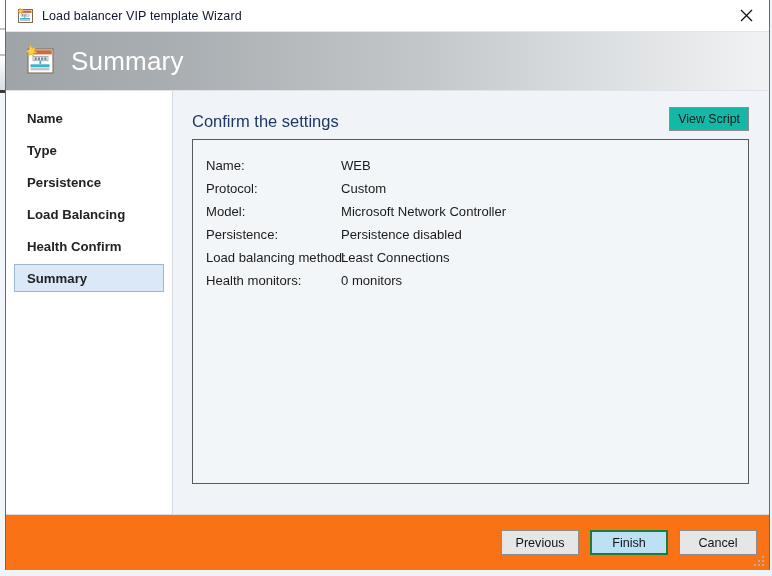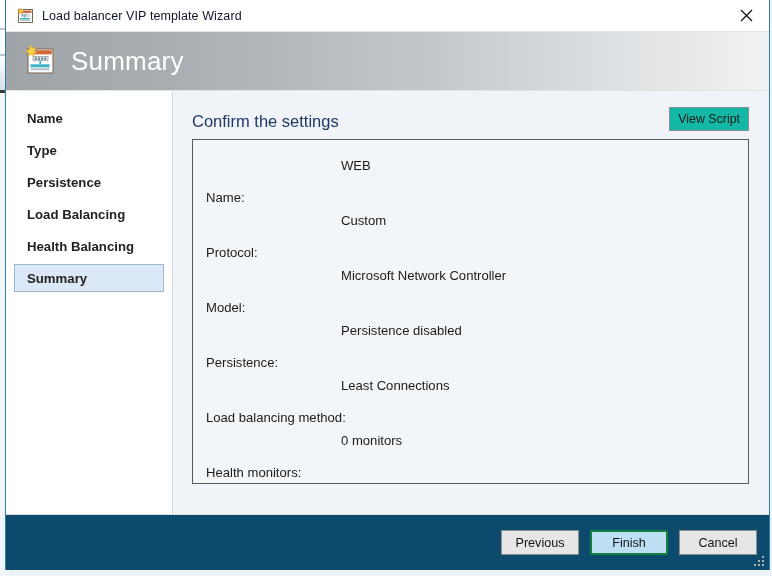--- a/index.html
+++ b/index.html
@@ -185,27 +185,27 @@
     padding: 14px 0 0 13px;
     overflow: hidden;
   }
   .summary-row {
     display: flex;
     font-size: 13.1px;
     color: #1b1b1b;
     line-height: 23px;
     white-space: nowrap;
   }
-  .summary-label { width: 135px; flex: none; margin-top: 32px; }
+  .summary-label { width: 135px; flex: none; }
   .summary-value { }
 
   
   #footer {
     height: 56px;
-    background: #0c4a6e;
+    background: #f97316;
     border-top: 1px solid #dcdcdc;
     position: relative;
     display: flex;
     align-items: center;
     justify-content: flex-end;
     padding-right: 12px;
     box-sizing: border-box;
   }
   .footer-button {
     width: 78px;
@@ -287,21 +287,21 @@
     <div id="header-title">Summary</div>
   </div>
 
   <div id="body-split">
 
     <div id="sidebar">
       <div class="nav-item">Name</div>
       <div class="nav-item">Type</div>
       <div class="nav-item">Persistence</div>
       <div class="nav-item">Load Balancing</div>
-      <div class="nav-item">Health Balancing</div>
+      <div class="nav-item">Health Confirm</div>
       <div class="nav-item selected">Summary</div>
     </div>
 
     <div id="content-pane">
       <div id="content-header">
         <h2 id="confirm-heading">Confirm the settings</h2>
         <button id="view-script-button">View Script</button>
       </div>
 
       <div id="summary-box">

